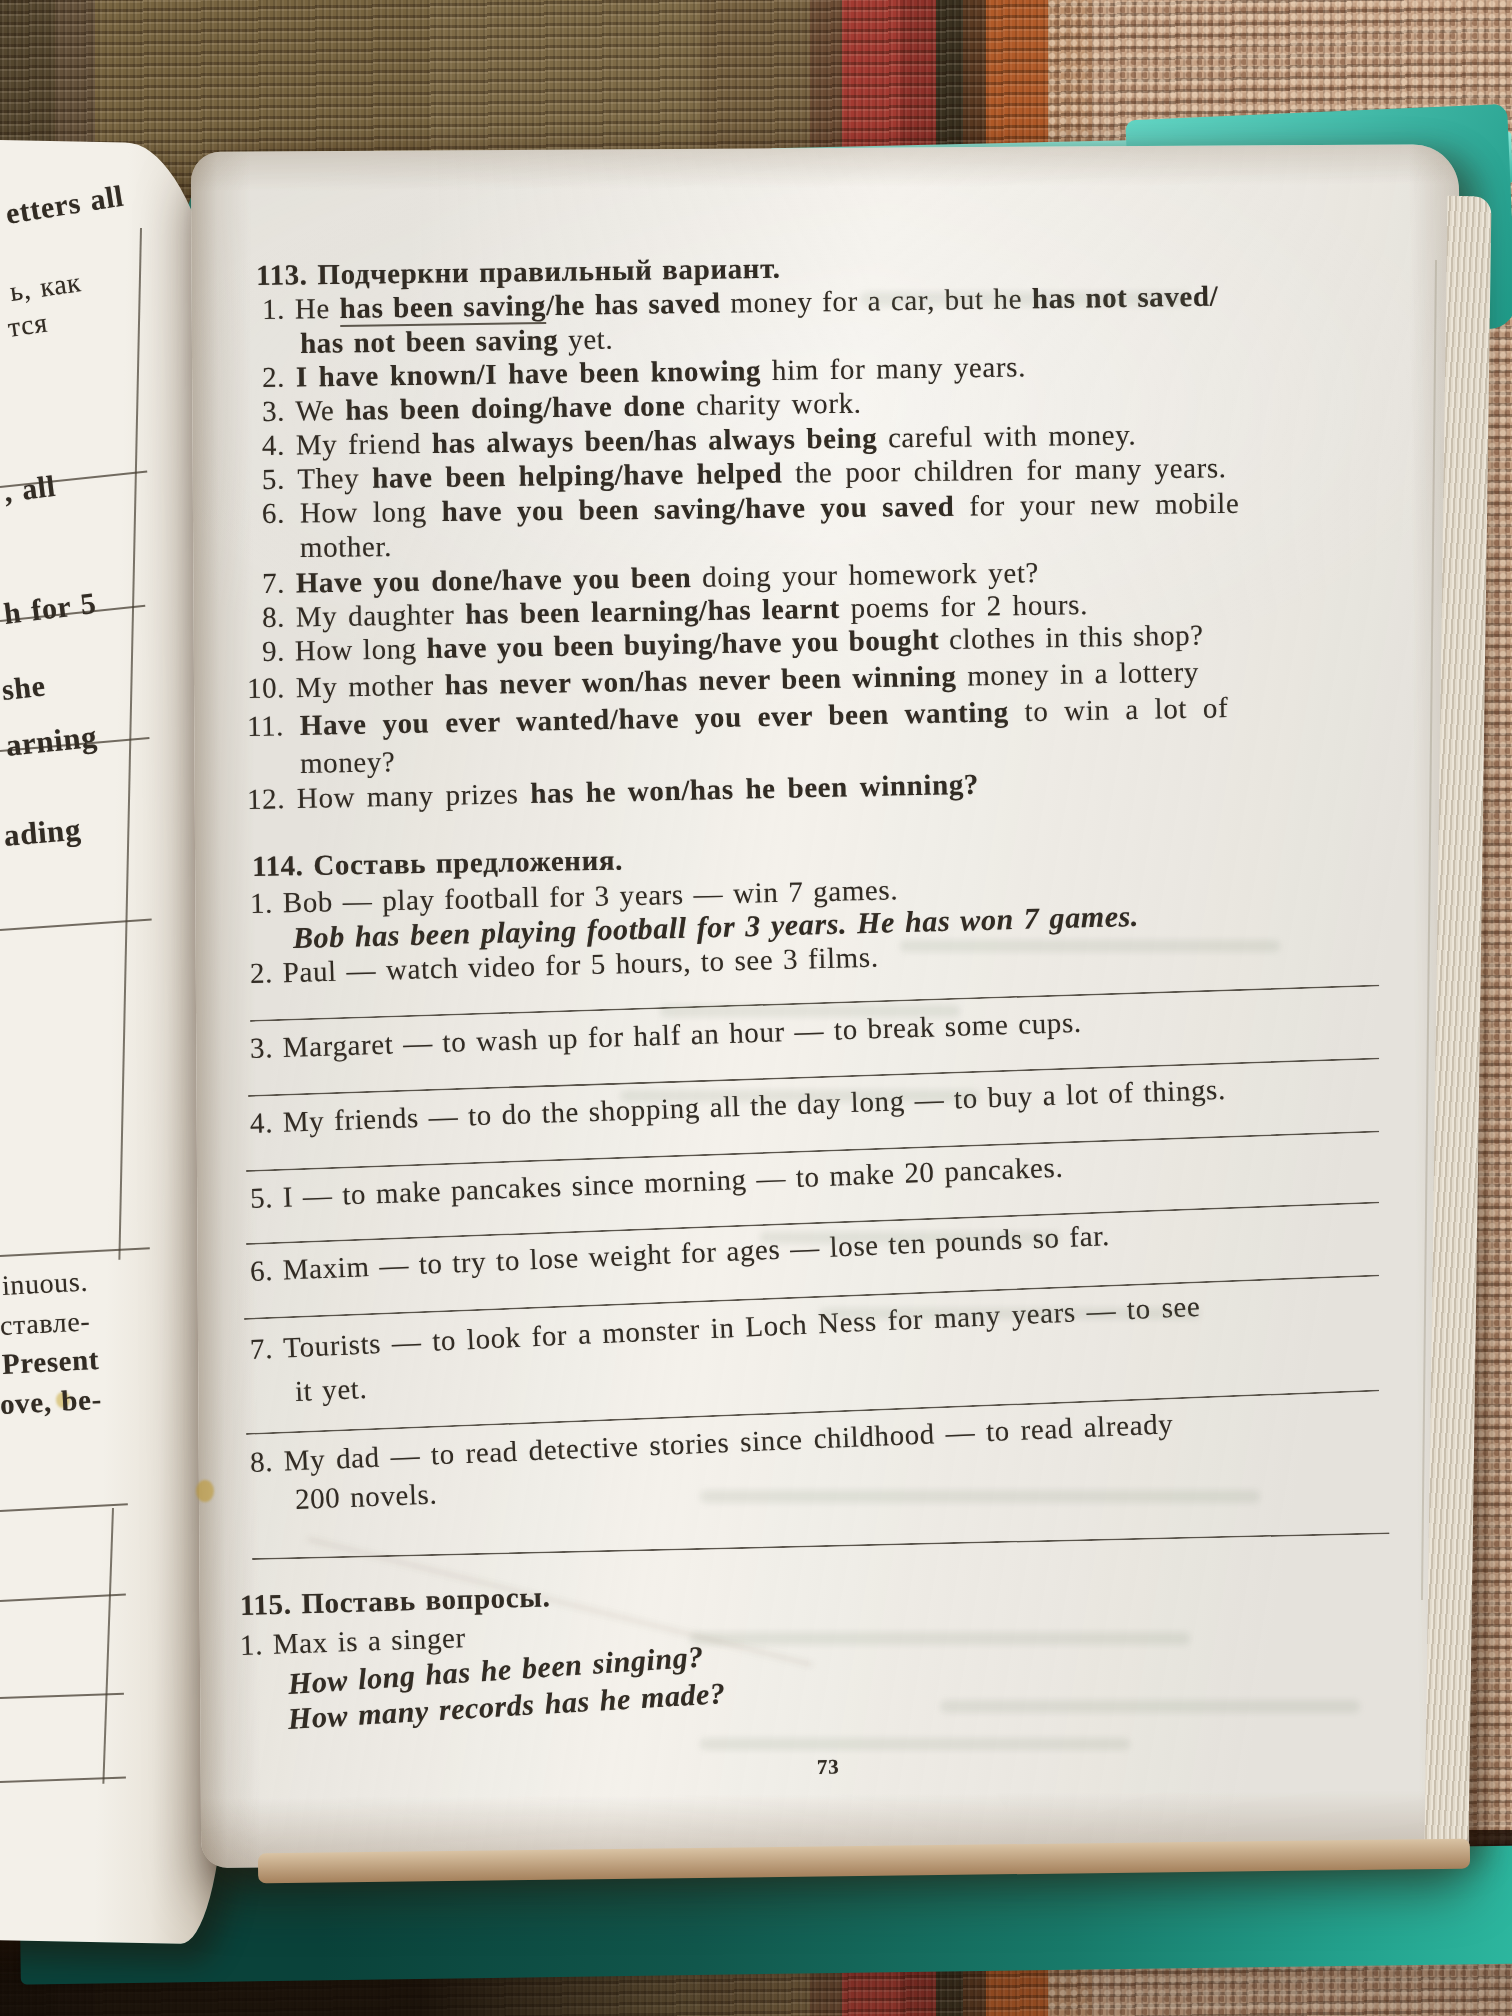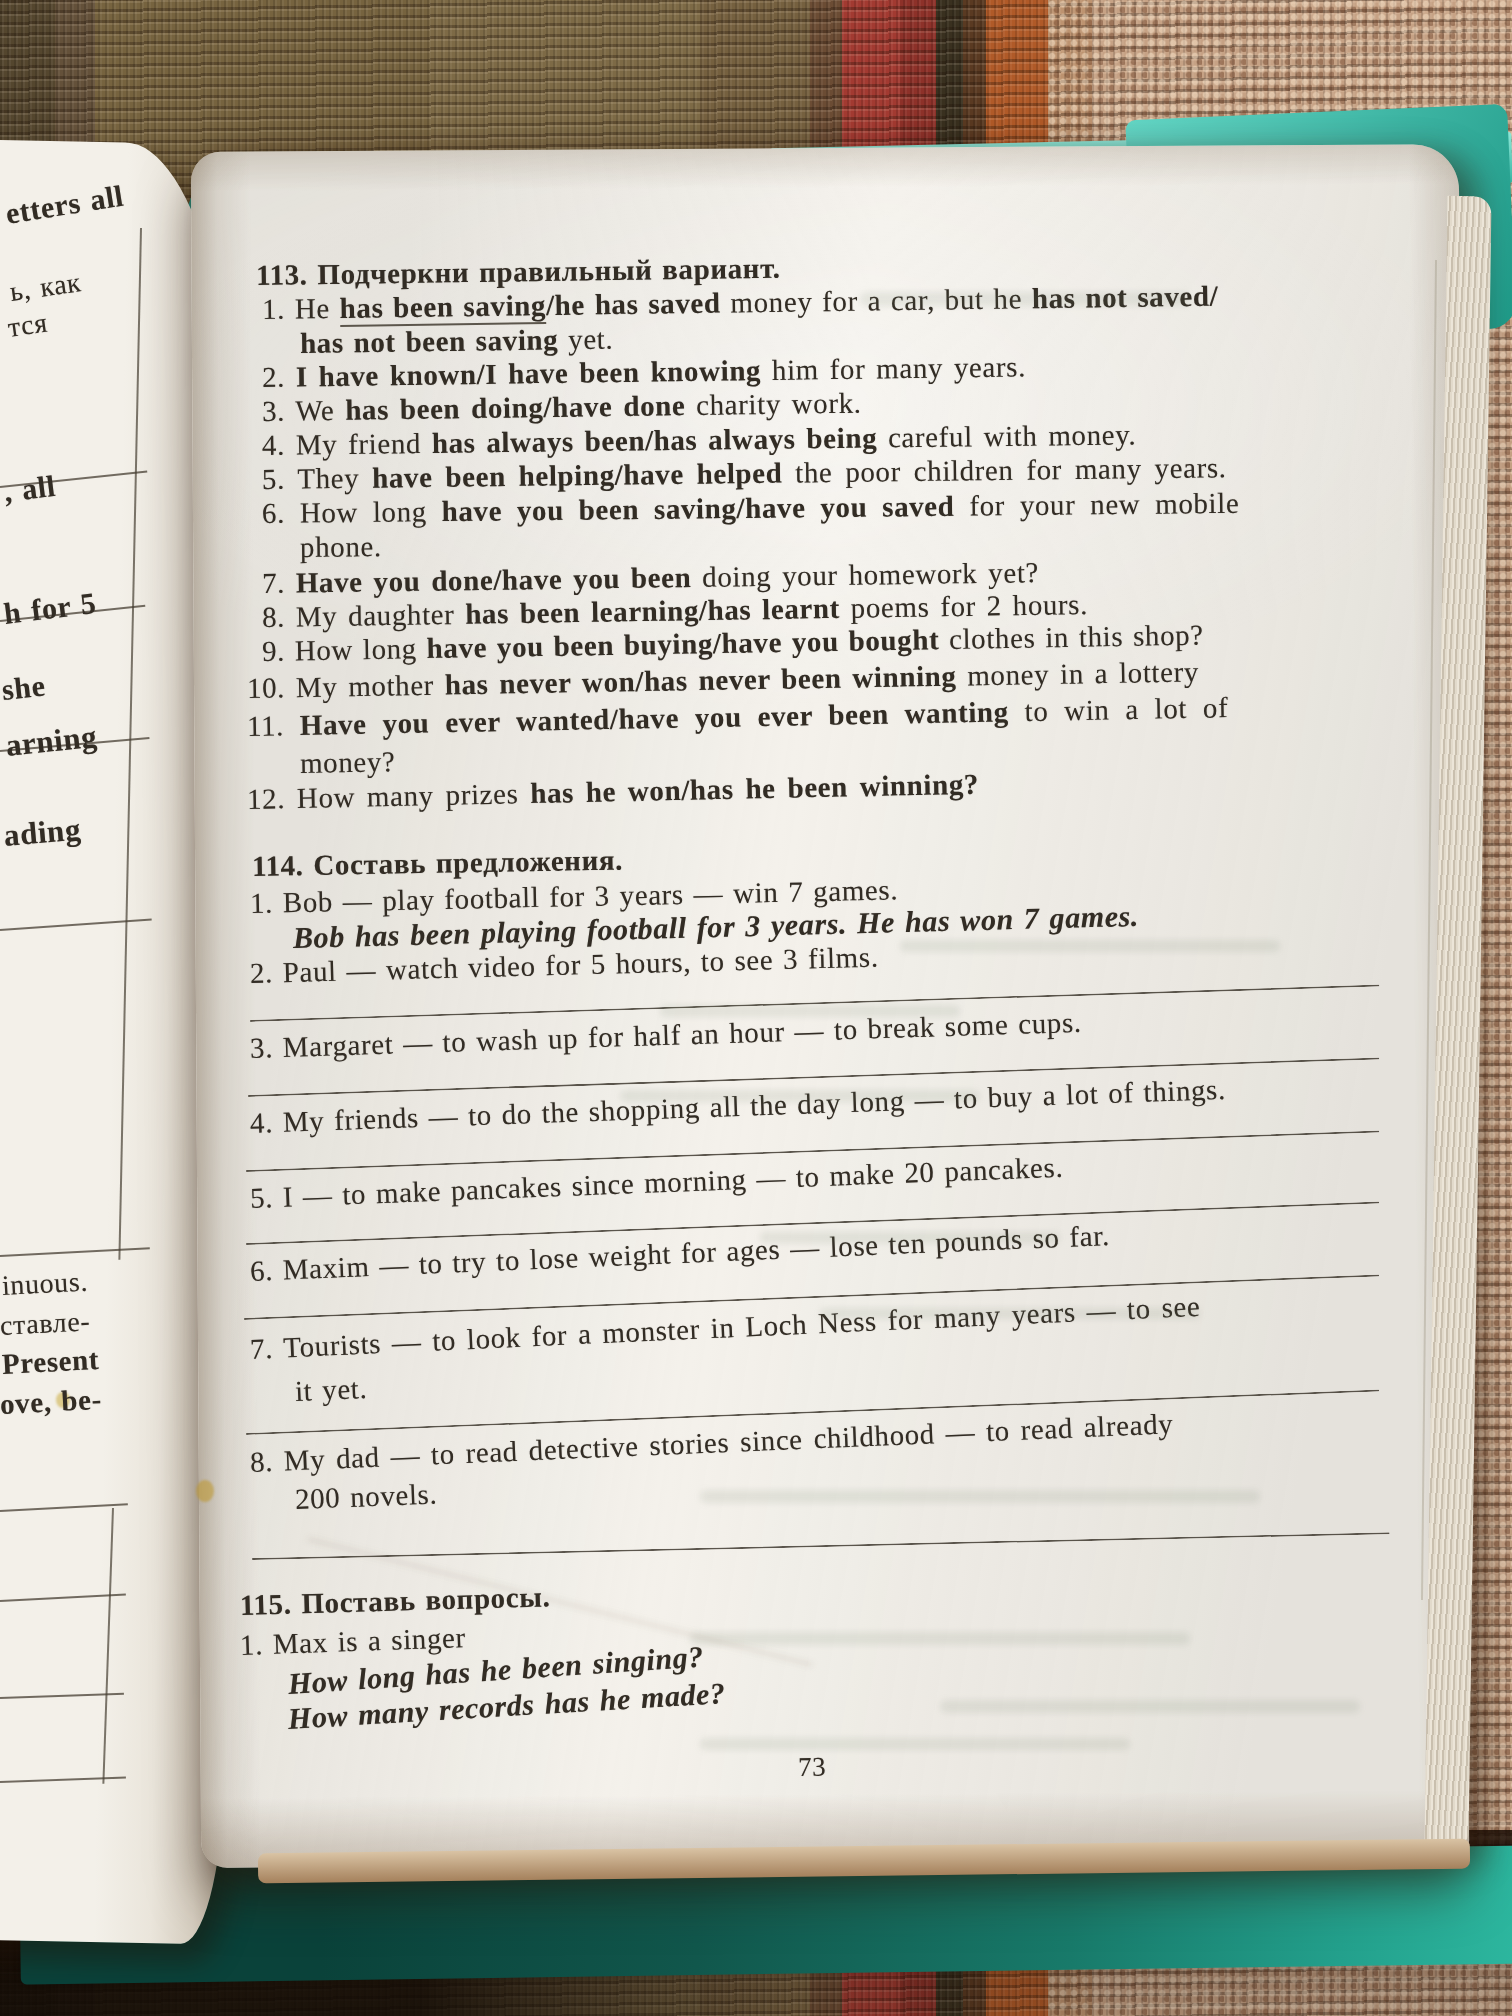--- a/index.html
+++ b/index.html
@@ -64,21 +64,21 @@
   .lp-h{position:absolute;height:0;border-top:2px solid rgba(70,62,50,.75);transform-origin:left center;}
   .lp-v{position:absolute;width:2px;background:rgba(70,62,50,.7);transform-origin:center top;}
   
   .tl{position:absolute;white-space:nowrap;font-size:29px;line-height:30px;color:#322c24;
       letter-spacing:.6px;word-spacing:2px;transform-origin:left center;
       text-shadow:0 0 1px rgba(50,44,36,.35);}
   .tl b{font-weight:700;}
   .tl .u{border-bottom:2.5px solid #5c564c;padding-bottom:1px;}
   .hdr{font-weight:700;}
   .ans{font-weight:700;font-style:italic;font-size:30px;}
-  .pageno{font-weight:400;font-size:27px;}
+  .pageno{font-weight:700;font-size:21px;margin-left:19px;}
   .rule{position:absolute;height:0;border-top:2.4px solid rgba(52,46,36,.8);
         transform-origin:left center;border-radius:2px;}
   .ghost{position:absolute;background:rgba(110,120,100,.12);filter:blur(3px);border-radius:8px;}
   .stain{position:absolute;border-radius:50%;filter:blur(1px);}
   #stain1{left:196px;top:1480px;width:18px;height:22px;background:rgba(190,150,40,.55);}
   #stain2{left:56px;top:1392px;width:14px;height:16px;background:rgba(200,165,45,.5);}
   .crease{position:absolute;filter:blur(3px);}
   #crease1{left:300px;top:1600px;width:520px;height:4px;background:rgba(110,90,70,.14);transform:rotate(14deg);}
 </style>
 </head>
@@ -124,21 +124,21 @@
   <div id="content">
     <div class="tl pageno" style="left:798px;top:1752px;transform:rotate(-1deg)">73</div>
   <div class="tl hdr" style="left: 256px; top: 260px; transform: rotate(-0.8deg);">113. Подчеркни правильный вариант.</div>
       <div class="tl " style="left: 262px; top: 294px; transform: rotate(-0.8deg); word-spacing: 2px;"><span>1. He </span><b class="u">has been saving</b><b>/he has saved</b><span> money for a car, but he </span><b>has not saved</b><b>/</b></div>
       <div class="tl " style="left: 300px; top: 328px; transform: rotate(-0.8deg); word-spacing: 2px;"><b>has not been saving</b><span> yet.</span></div>
       <div class="tl " style="left: 262px; top: 362px; transform: rotate(-0.8deg); word-spacing: 3px;"><span>2. </span><b>I have known</b><b>/I have been knowing</b><span> him for many years.</span></div>
       <div class="tl " style="left: 262px; top: 396px; transform: rotate(-0.8deg); word-spacing: 3px;"><span>3. We </span><b>has been doing</b><b>/have done</b><span> charity work.</span></div>
       <div class="tl " style="left: 262px; top: 430px; transform: rotate(-0.7deg); word-spacing: 3px;"><span>4. My friend </span><b>has always been</b><b>/has always being</b><span> careful with money.</span></div>
       <div class="tl " style="left: 262px; top: 464px; transform: rotate(-0.7deg); word-spacing: 5px;"><span>5. They </span><b>have been helping</b><b>/have helped</b><span> the poor children for many years.</span></div>
       <div class="tl " style="left: 262px; top: 498px; transform: rotate(-0.6deg); word-spacing: 7px;"><span>6. How long </span><b>have you been saving</b><b>/have you saved</b><span> for your new mobile</span></div>
-      <div class="tl " style="left: 300px; top: 532px; transform: rotate(-0.6deg); word-spacing: 2px;"><span>phone.</span></div>
+      <div class="tl " style="left: 300px; top: 532px; transform: rotate(-0.6deg); word-spacing: 2px;"><span>mother.</span></div>
       <div class="tl " style="left: 262px; top: 568px; transform: rotate(-0.8deg); word-spacing: 3px;"><span>7. </span><b>Have you done</b><b>/have you been</b><span> doing your homework yet?</span></div>
       <div class="tl " style="left: 262px; top: 602px; transform: rotate(-0.9deg); word-spacing: 3px;"><span>8. My daughter </span><b>has been learning</b><b>/has learnt</b><span> poems for 2 hours.</span></div>
       <div class="tl " style="left: 262px; top: 636px; transform: rotate(-1deg); word-spacing: 2px;"><span>9. How long </span><b>have you been buying</b><b>/have you bought</b><span> clothes in this shop?</span></div>
       <div class="tl " style="left: 247px; top: 673px; transform: rotate(-1deg); word-spacing: 3px;"><span>10. My mother </span><b>has never won</b><b>/has never been winning</b><span> money in a lottery</span></div>
       <div class="tl " style="left: 247px; top: 711px; transform: rotate(-1.1deg); word-spacing: 8px;"><span>11. </span><b>Have you ever wanted</b><b>/have you ever been wanting</b><span> to win a lot of</span></div>
       <div class="tl " style="left: 300px; top: 748px; transform: rotate(-1deg); word-spacing: 2px;"><span>money?</span></div>
       <div class="tl " style="left: 247px; top: 784px; transform: rotate(-1.2deg); word-spacing: 4px;"><span>12. How many prizes </span><b>has he won</b><b>/has he been winning?</b></div>
       <div class="tl hdr" style="left: 252px; top: 851px; transform: rotate(-1deg);">114. Составь предложения.</div>
       <div class="tl " style="left: 250px; top: 888px; transform: rotate(-1.2deg); word-spacing: 2px;"><span>1. Bob — play football for 3 years — win 7 games.</span></div>
       <div class="tl ans" style="left: 293px; top: 923px; transform: rotate(-1.5deg); word-spacing: 2px;">Bob has been playing football for 3 years. He has won 7 games.</div>

